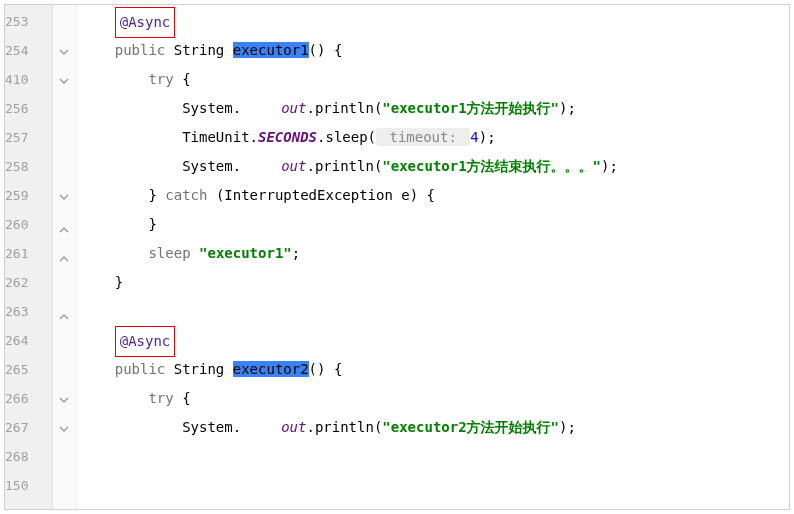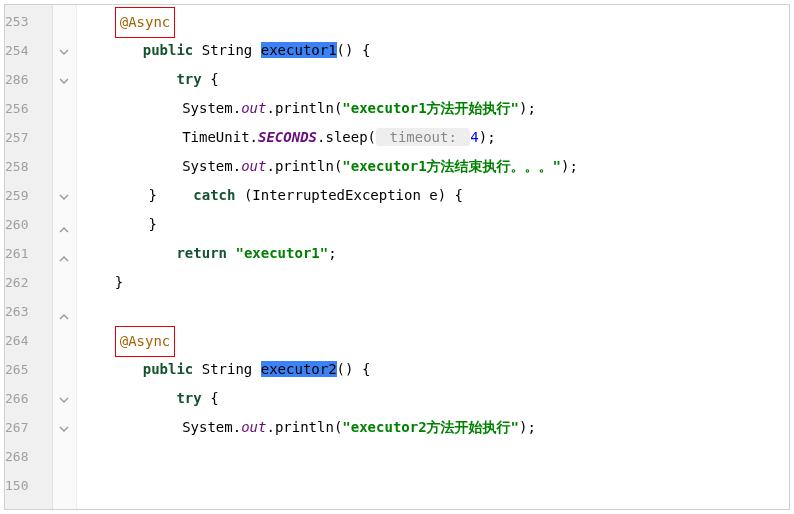--- a/index.html
+++ b/index.html
@@ -57,39 +57,39 @@
 }
 .highlighted {
   background: #fffae3;
 }
 .redbox {
   border: 1.5px solid #e60000;
   display: inline-block;
   padding: 0 4px;
   vertical-align: baseline;
 }
-.t-annotation { color: #a16207; text-align: right; }
-.t-keyword { color: #14532d; font-weight: bold; margin-left: 28px; }
+.t-annotation { color: #4c1d95; text-align: right; }
+.t-keyword { color: #737373; font-weight: normal; }
 .t-type { color: #000000; text-align: center; }
 .t-static { color: #660e7a; font-style: italic; font-weight: bold; }
-.t-static-plain { color: #660e7a; font-style: italic; }
+.t-static-plain { color: #660e7a; font-style: italic; margin-left: 40px; }
 .t-method-hl { background: #3b82f6; }
 .t-string { color: #008000; font-weight: bold; }
 .t-hint { background: #eeeeee; color: #888888; padding: 1px 5px; border-radius: 3px; font-style: normal; font-weight: normal; }
 .t-number { color: #0000ff; }
 .t-plain { color: #000; }
 </style>
 </head>
 <body>
 
 <div class="editor">
   <div class="gutter">
     <div class="gutter-line">253</div>
     <div class="gutter-line">254</div>
-    <div class="gutter-line">286</div>
+    <div class="gutter-line">410</div>
     <div class="gutter-line">256</div>
     <div class="gutter-line">257</div>
     <div class="gutter-line">258</div>
     <div class="gutter-line">259</div>
     <div class="gutter-line">260</div>
     <div class="gutter-line">261</div>
     <div class="gutter-line">262</div>
     <div class="gutter-line">263</div>
     <div class="gutter-line">264</div>
     <div class="gutter-line">265</div>
@@ -128,21 +128,21 @@
 
   <div class="code">
     <div class="code-line">    <span class="redbox"><span class="t-annotation">@Async</span></span></div>
     <div class="code-line">    <span class="t-keyword">public</span><span class="t-type"> String </span><span class="t-method-hl">executor1</span><span class="t-plain">() {</span></div>
     <div class="code-line">        <span class="t-keyword">try</span><span class="t-plain"> {</span></div>
     <div class="code-line">            <span class="t-plain">System.</span><span class="t-static-plain">out</span><span class="t-plain">.println(</span><span class="t-string">"executor1方法开始执行"</span><span class="t-plain">);</span></div>
     <div class="code-line">            <span class="t-plain">TimeUnit.</span><span class="t-static">SECONDS</span><span class="t-plain">.sleep(</span><span class="t-hint"> timeout: </span><span class="t-number">4</span><span class="t-plain">);</span></div>
     <div class="code-line">            <span class="t-plain">System.</span><span class="t-static-plain">out</span><span class="t-plain">.println(</span><span class="t-string">"executor1方法结束执行。。。"</span><span class="t-plain">);</span></div>
     <div class="code-line">        <span class="t-plain">} </span><span class="t-keyword">catch</span><span class="t-plain"> (InterruptedException e) {</span></div>
     <div class="code-line">        <span class="t-plain">}</span></div>
-    <div class="code-line">        <span class="t-keyword">return</span><span class="t-plain"> </span><span class="t-string">"executor1"</span><span class="t-plain">;</span></div>
+    <div class="code-line">        <span class="t-keyword">sleep</span><span class="t-plain"> </span><span class="t-string">"executor1"</span><span class="t-plain">;</span></div>
     <div class="code-line">    <span class="t-plain">}</span></div>
     <div class="code-line"></div>
     <div class="code-line">    <span class="redbox"><span class="t-annotation">@Async</span></span></div>
     <div class="code-line">    <span class="t-keyword">public</span><span class="t-type"> String </span><span class="t-method-hl">executor2</span><span class="t-plain">() {</span></div>
     <div class="code-line">        <span class="t-keyword">try</span><span class="t-plain"> {</span></div>
     <div class="code-line">            <span class="t-plain">System.</span><span class="t-static-plain">out</span><span class="t-plain">.println(</span><span class="t-string">"executor2方法开始执行"</span><span class="t-plain">);</span></div>
   </div>
 </div>
 
 </body></html>

